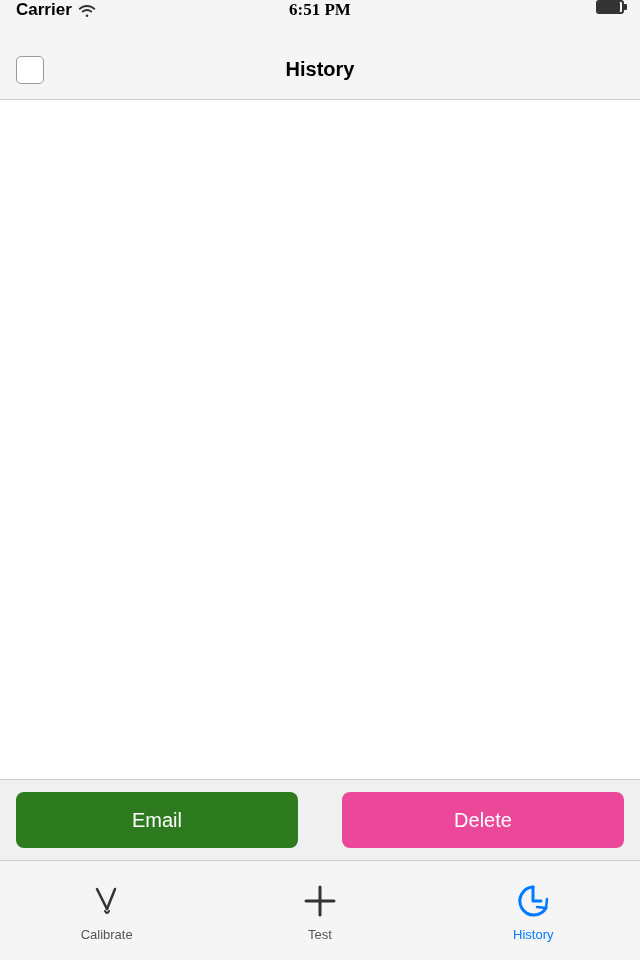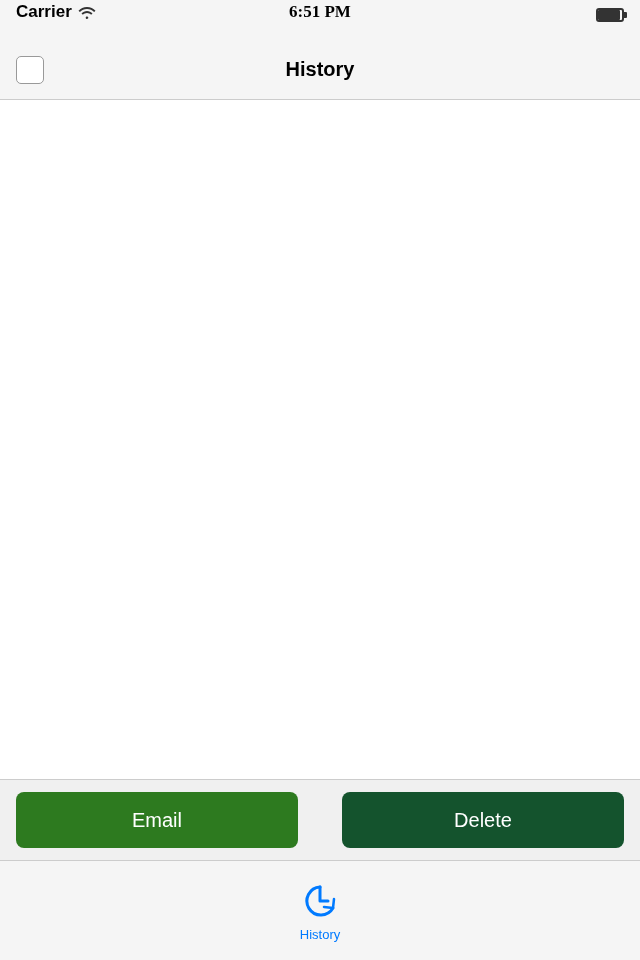--- a/index.html
+++ b/index.html
@@ -17,23 +17,23 @@
       display: flex;
       flex-direction: column;
       overflow: hidden;
     }
 
     
     .status-bar {
       height: 40px;
       background: #f5f5f5;
       display: flex;
-      align-items: flex-end;
+      align-items: flex-start;
       justify-content: space-between;
-      padding: 18px 16px;
+      padding: 0 16px;
       flex-shrink: 0;
     }
 
     .status-left {
       display: flex;
       align-items: center;
       gap: 6px;
       font-size: 17px;
       font-weight: 600;
     }
@@ -133,21 +133,21 @@
       border-radius: 8px;
       color: #fff;
       font-size: 20px;
       font-weight: 500;
       cursor: pointer;
     }
 
     .btn-delete {
       flex: 1;
       height: 56px;
-      background: #14532d;
+      background: #ec4899;
       border: none;
       border-radius: 8px;
       color: #fff;
       font-size: 20px;
       font-weight: 500;
       cursor: pointer;
       margin-left: 44px;
     }
 
     
@@ -221,21 +221,41 @@
 
 <div class="main-content"></div>
 
 <div class="action-buttons">
   <button class="btn-email">Email</button>
   <button class="btn-delete">Delete</button>
 </div>
 
 <div class="tab-bar">
 
-
+  <div class="tab-item">
+    <div class="tab-icon">
+      <svg width="40" height="40" viewBox="0 0 40 40" fill="none">
+
+        <line x1="10" y1="8" x2="20" y2="28" stroke="#333" stroke-width="2.5" stroke-linecap="round"></line>
+        <line x1="28" y1="8" x2="20" y2="28" stroke="#333" stroke-width="2.5" stroke-linecap="round"></line>
+        <path d="M18 30 Q20 34 22 30" stroke="#333" stroke-width="2" fill="none" stroke-linecap="round"></path>
+      </svg>
+    </div>
+    <span class="tab-label">Calibrate</span>
+  </div>
+
+  <div class="tab-item">
+    <div class="tab-icon">
+      <svg width="40" height="40" viewBox="0 0 40 40" fill="none">
+        <line x1="20" y1="6" x2="20" y2="34" stroke="#333" stroke-width="3" stroke-linecap="round"></line>
+        <line x1="6" y1="20" x2="34" y2="20" stroke="#333" stroke-width="3" stroke-linecap="round"></line>
+      </svg>
+    </div>
+    <span class="tab-label">Test</span>
+  </div>
 
   <div class="tab-item">
     <div class="tab-icon">
       <svg width="44" height="44" viewBox="0 0 44 44" fill="none">
         <path d="M22 8 A14 14 0 1 0 35 29" stroke="#007aff" stroke-width="3" fill="none" stroke-linecap="round"></path>
         <polyline points="22,8 22,22 30,22" stroke="#007aff" stroke-width="3" stroke-linecap="round" stroke-linejoin="round"></polyline>
         <polyline points="36,20 35,29 26,28" stroke="#007aff" stroke-width="2.5" stroke-linecap="round" stroke-linejoin="round" fill="none"></polyline>
       </svg>
     </div>
     <span class="tab-label active">History</span>

